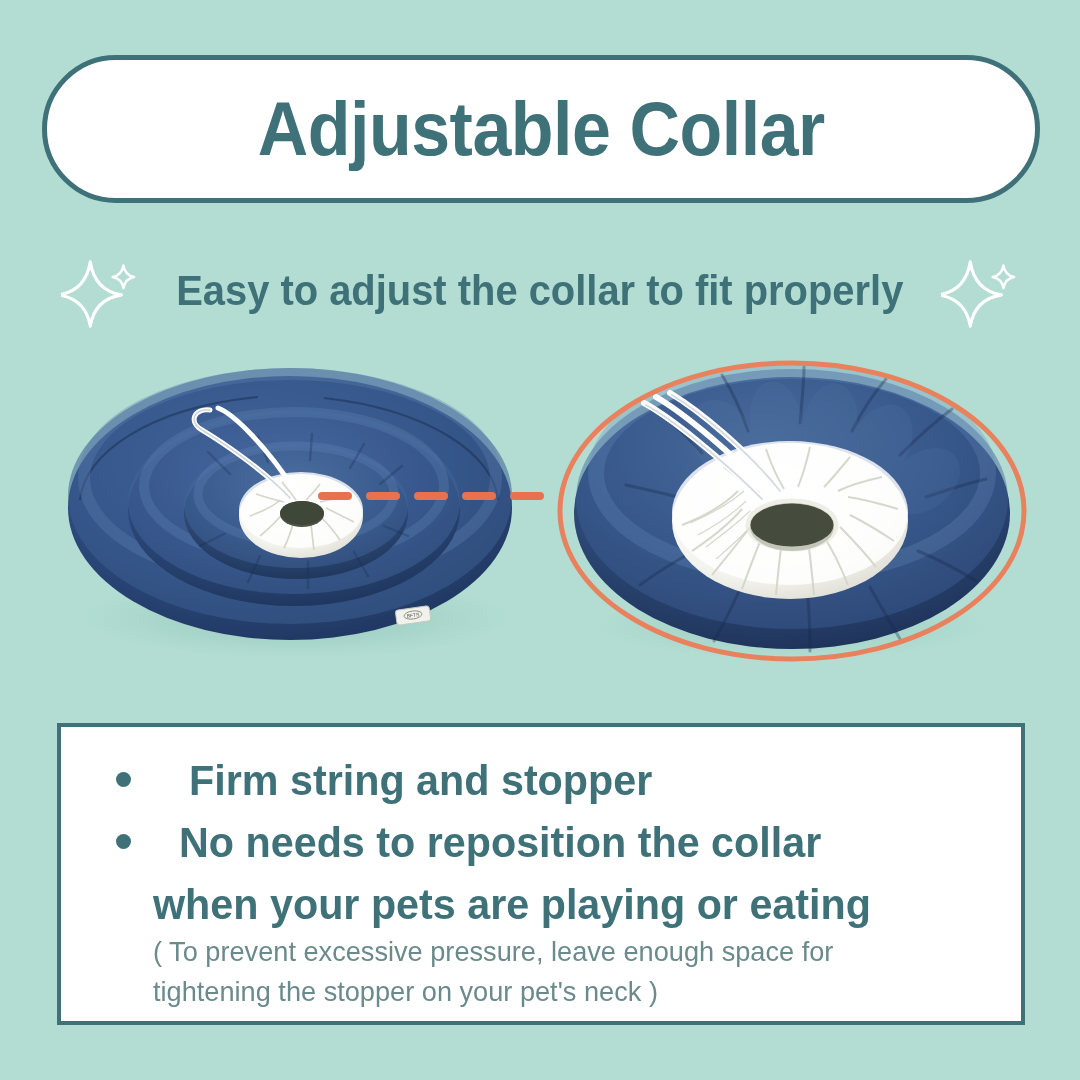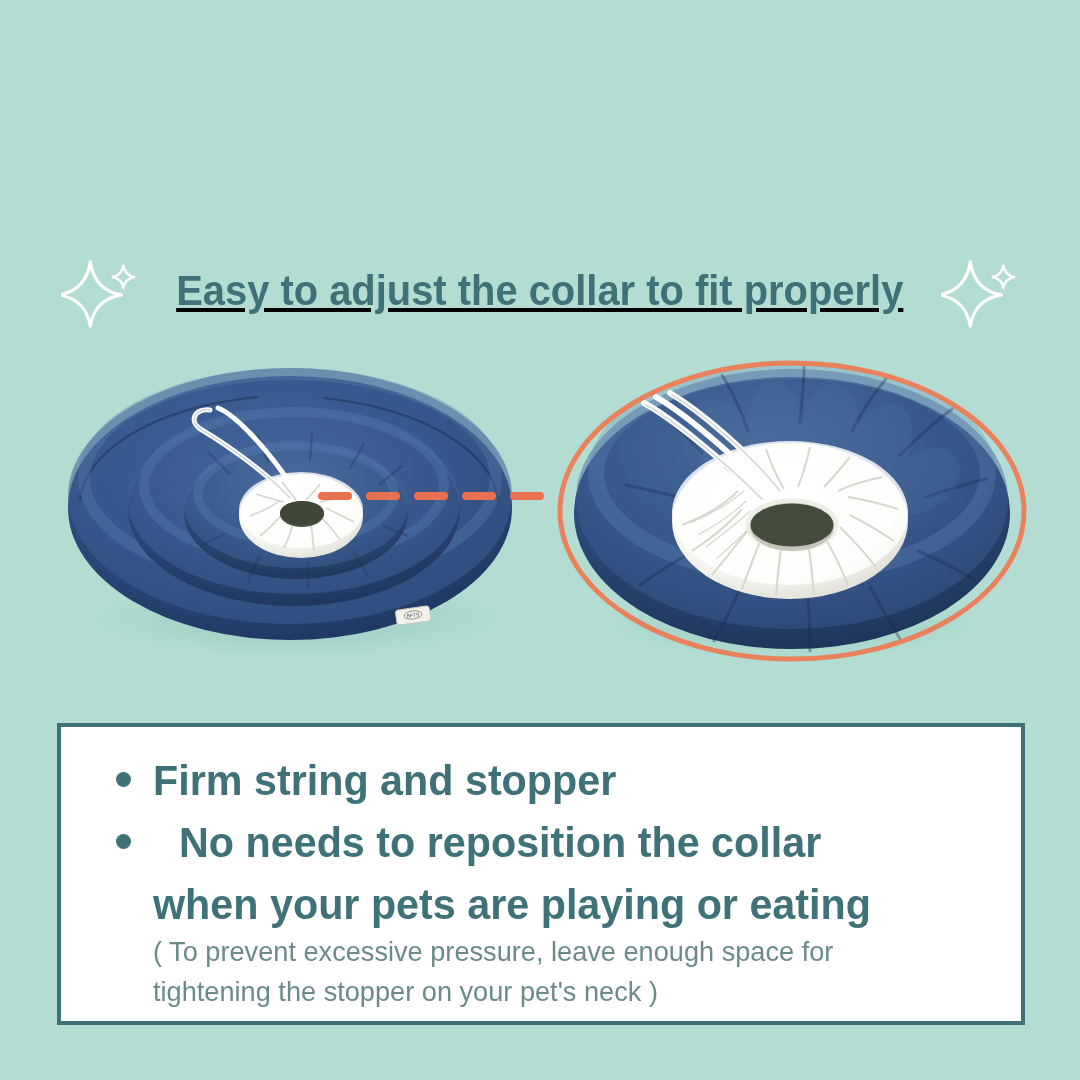--- a/index.html
+++ b/index.html
@@ -18,21 +18,21 @@
     box-sizing:border-box;display:flex;align-items:center;justify-content:center;
   }
   .title-text{
     color:#3e7278;font-size:76px;font-weight:bold;letter-spacing:-0.5px;
     transform:scaleX(0.92);white-space:nowrap;line-height:1;
   }
 
   
   .subtitle-row{
     position:absolute;left:0;top:248px;width:1080px;height:86px;
-    display:flex;align-items:center;justify-content:center;gap:18px;text-decoration:underline;
+    display:flex;align-items:center;justify-content:center;gap:18px;
   }
   .subtitle-text{
     color:#3e7278;font-size:42px;font-weight:bold;white-space:nowrap;
     transform:scaleX(0.95);line-height:1;
   }
   .sparkle{width:78px;height:78px;flex:0 0 auto;}
 
   
   .photos{position:absolute;left:0;top:340px;width:1080px;height:360px;}
   .photo-left{position:absolute;left:58px;top:10px;width:470px;height:320px;}
@@ -54,39 +54,42 @@
     position:absolute;display:flex;align-items:flex-start;
   }
   .bullet .dot{
     width:15px;height:15px;border-radius:50%;background:#3e7278;
     margin-top:22px;margin-right:22px;flex:0 0 auto;
   }
   .bullet .btext{
     color:#3e7278;font-size:43px;font-weight:bold;line-height:1.42;
     transform:scaleX(0.96);transform-origin:left center;white-space:nowrap;
   }
-  .b1{left:55px;top:23px;}
+  .b1{left:55px;top:23px;gap:36px;}
   .b2{left:55px;top:85px;gap:26px;}
   .bcont{
     position:absolute;left:92px;top:147px;color:#3e7278;
     font-size:43px;font-weight:bold;line-height:1.42;
     transform:scaleX(0.96);transform-origin:left center;white-space:nowrap;
   }
   .note{
     position:absolute;left:92px;top:205px;width:830px;
     color:#6b8a8c;font-size:28px;line-height:1.42;font-weight:normal;
     transform:scaleX(0.97);transform-origin:left top;
   }
   .note span{display:block;white-space:nowrap;}
 </style>
 </head>
 <body>
 
 <div class="stage">
 
+  <div class="title-pill">
+    <div class="title-text">Adjustable Collar</div>
+  </div>
 
   <div class="subtitle-row">
     <svg class="sparkle" viewBox="0 0 80 80">
       <path d="M30 10 C33 30 44 41 62 44 C44 47 33 58 30 76 C27 58 16 47 -2 44 C16 41 27 30 30 10 Z" fill="none" stroke="#ffffff" stroke-width="3.2" stroke-linejoin="round"></path>
       <path d="M64 14 C65.2 21 68.6 24.4 75 25.6 C68.6 26.8 65.2 30.2 64 37 C62.8 30.2 59.4 26.8 53 25.6 C59.4 24.4 62.8 21 64 14 Z" fill="none" stroke="#ffffff" stroke-width="2.6" stroke-linejoin="round"></path>
     </svg>
 
     <div class="subtitle-text">Easy to adjust the collar to fit properly</div>
 
     <svg class="sparkle" viewBox="0 0 80 80">

